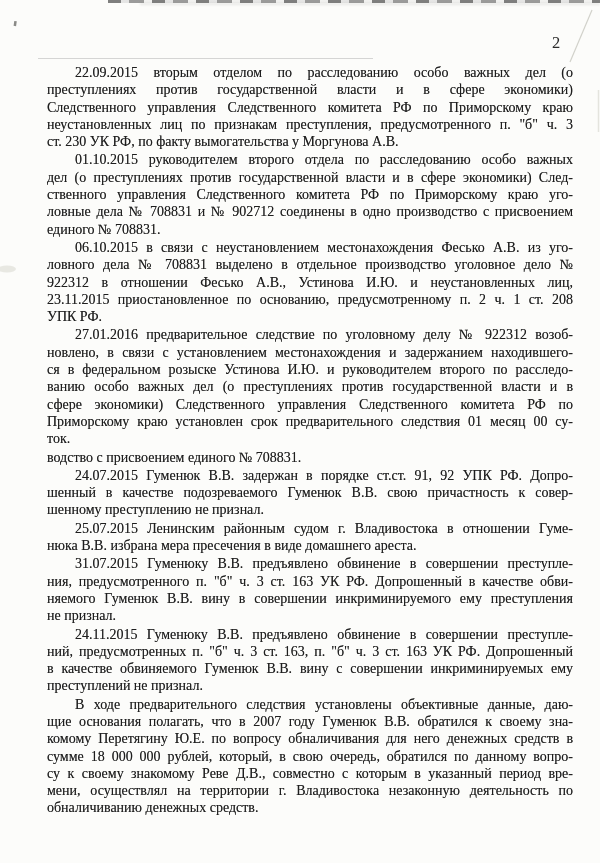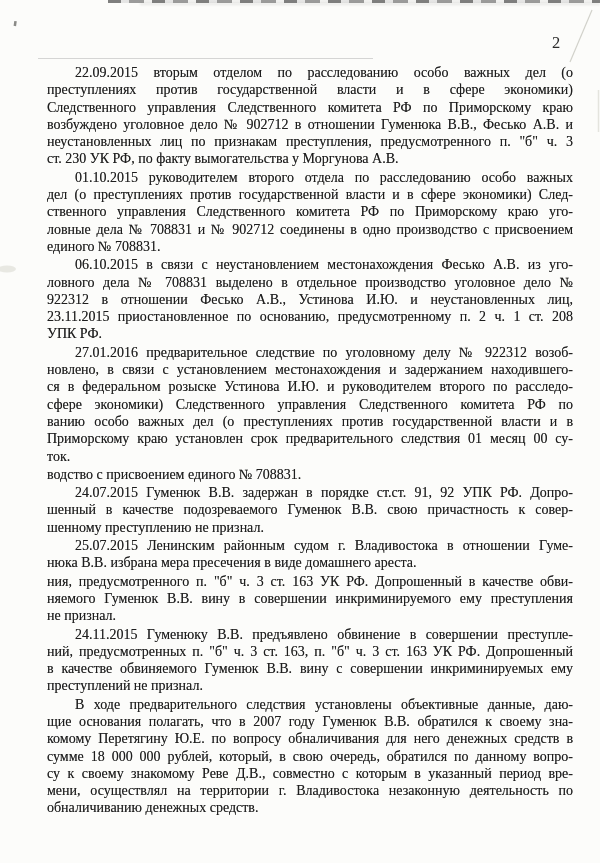--- a/index.html
+++ b/index.html
@@ -93,21 +93,20 @@
     <line x1="598.5" y1="90" x2="598.5" y2="132" stroke="#e4e4de" stroke-width="1.5"></line>
   </svg>
 
   <div class="page-number">2</div>
 
   <div class="document-body">
       <div class="paragraph">
         <div class="line first">22.09.2015  вторым  отделом  по  расследованию  особо  важных  дел  (о</div>
         <div class="line">преступлениях  против  государственной  власти  и  в  сфере  экономики)</div>
         <div class="line">Следственного управления Следственного комитета РФ по Приморскому краю</div>
-        <div class="line">возбуждено уголовное дело № 902712 в отношении Гуменюка В.В., Фесько А.В. и</div>
         <div class="line">неустановленных лиц по признакам преступления, предусмотренного п. "б" ч. 3</div>
         <div class="line last">ст. 230 УК РФ, по факту вымогательства у Моргунова А.В.</div>
       </div>
       <div class="paragraph">
         <div class="line first">01.10.2015 руководителем второго отдела по расследованию особо важных</div>
         <div class="line">дел (о преступлениях против государственной власти и в сфере экономики) След-</div>
         <div class="line">ственного управления Следственного комитета РФ по Приморскому краю уго-</div>
         <div class="line">ловные дела № 708831 и № 902712 соединены в одно производство с присвоением</div>
         <div class="line last">единого № 708831.</div>
       </div>
@@ -115,38 +114,39 @@
         <div class="line first">06.10.2015 в связи с неустановлением местонахождения Фесько А.В. из уго-</div>
         <div class="line">ловного дела № 708831 выделено в отдельное производство уголовное дело №</div>
         <div class="line">922312 в отношении Фесько А.В., Устинова И.Ю. и неустановленных лиц,</div>
         <div class="line">23.11.2015 приостановленное по основанию, предусмотренному п. 2 ч. 1 ст. 208</div>
         <div class="line last">УПК РФ.</div>
       </div>
       <div class="paragraph">
         <div class="line first">27.01.2016 предварительное следствие по уголовному делу № 922312 возоб-</div>
         <div class="line">новлено, в связи с установлением местонахождения и задержанием находившего-</div>
         <div class="line">ся в федеральном розыске Устинова И.Ю. и руководителем второго по расследо-</div>
+        <div class="line">ванию особо важных дел (о преступлениях против государственной власти и в</div>
         <div class="line">сфере экономики) Следственного управления Следственного комитета РФ по</div>
-        <div class="line">ванию особо важных дел (о преступлениях против государственной власти и в</div>
         <div class="line">Приморскому краю установлен срок предварительного следствия 01 месяц 00 су-</div>
         <div class="line last">ток.</div>
       </div>
       <div class="paragraph">
         <div class="line last">водство с присвоением единого № 708831.</div>
       </div>
       <div class="paragraph">
         <div class="line first">24.07.2015 Гуменюк В.В. задержан в порядке ст.ст. 91, 92 УПК РФ. Допро-</div>
         <div class="line">шенный в качестве подозреваемого Гуменюк В.В. свою причастность к совер-</div>
         <div class="line last">шенному преступлению не признал.</div>
       </div>
       <div class="paragraph">
         <div class="line first">25.07.2015 Ленинским районным судом г. Владивостока в отношении Гуме-</div>
         <div class="line last">нюка В.В. избрана мера пресечения в виде домашнего ареста.</div>
       </div>
       <div class="paragraph">
+        <div class="line first">31.07.2015 Гуменюку В.В. предъявлено обвинение в совершении преступле-</div>
         <div class="line">ния, предусмотренного п. "б" ч. 3 ст. 163 УК РФ. Допрошенный в качестве обви-</div>
         <div class="line">няемого Гуменюк В.В. вину в совершении инкриминируемого ему преступления</div>
         <div class="line last">не признал.</div>
       </div>
       <div class="paragraph">
         <div class="line first">24.11.2015 Гуменюку В.В. предъявлено обвинение в совершении преступле-</div>
         <div class="line">ний, предусмотренных п. "б" ч. 3 ст. 163, п. "б" ч. 3 ст. 163 УК РФ. Допрошенный</div>
         <div class="line">в качестве обвиняемого Гуменюк В.В. вину с совершении инкриминируемых ему</div>
         <div class="line last">преступлений не признал.</div>
       </div>

